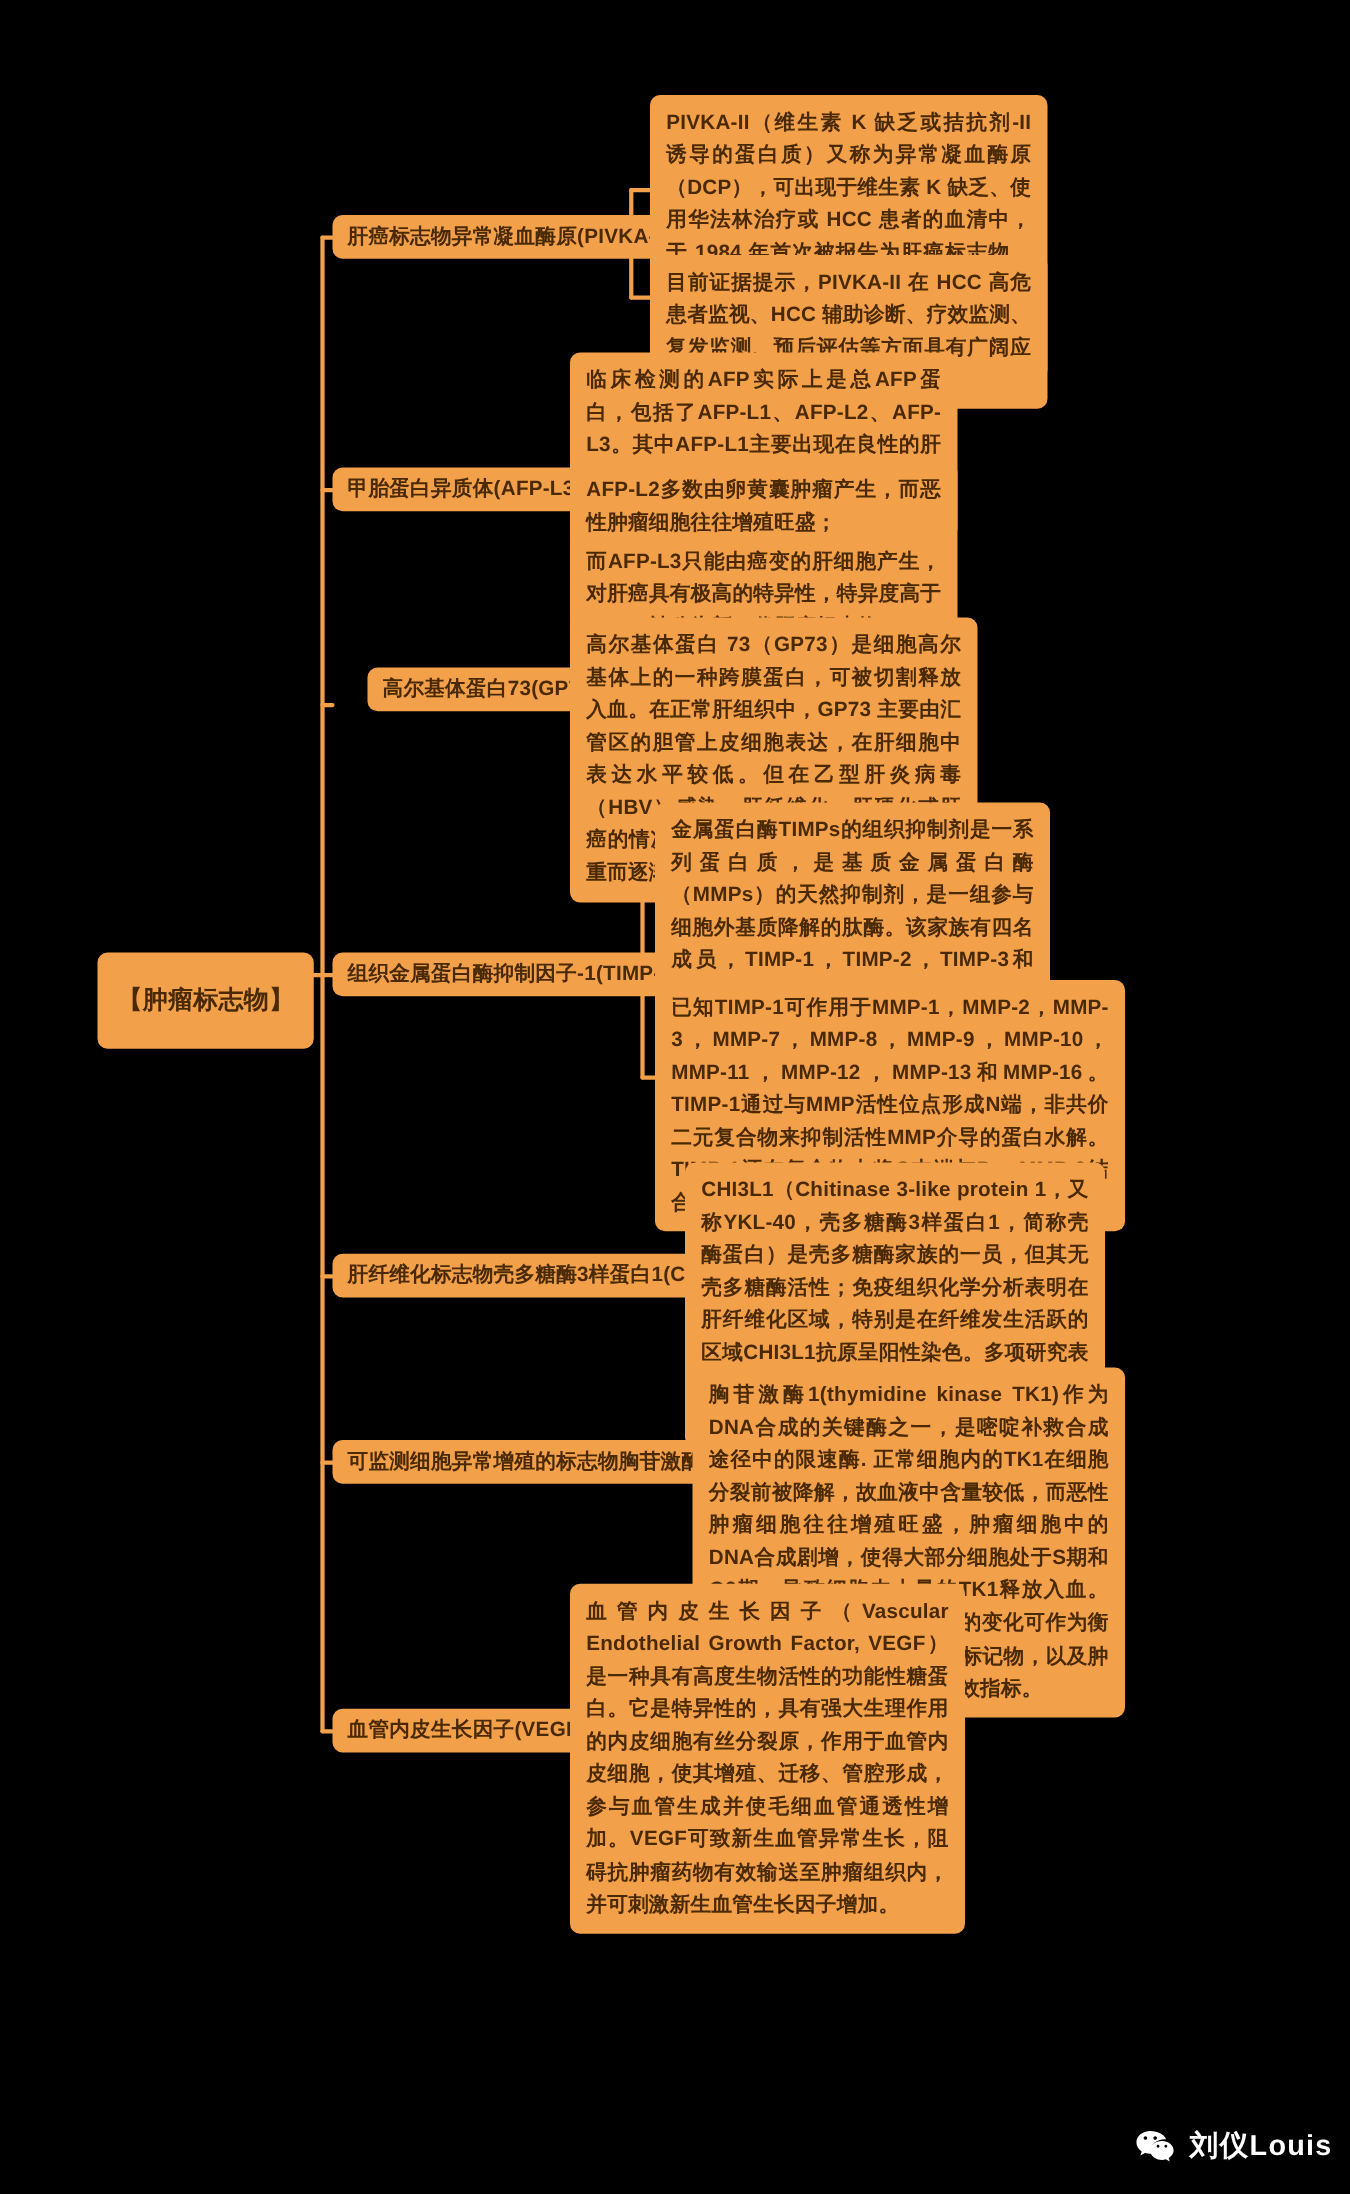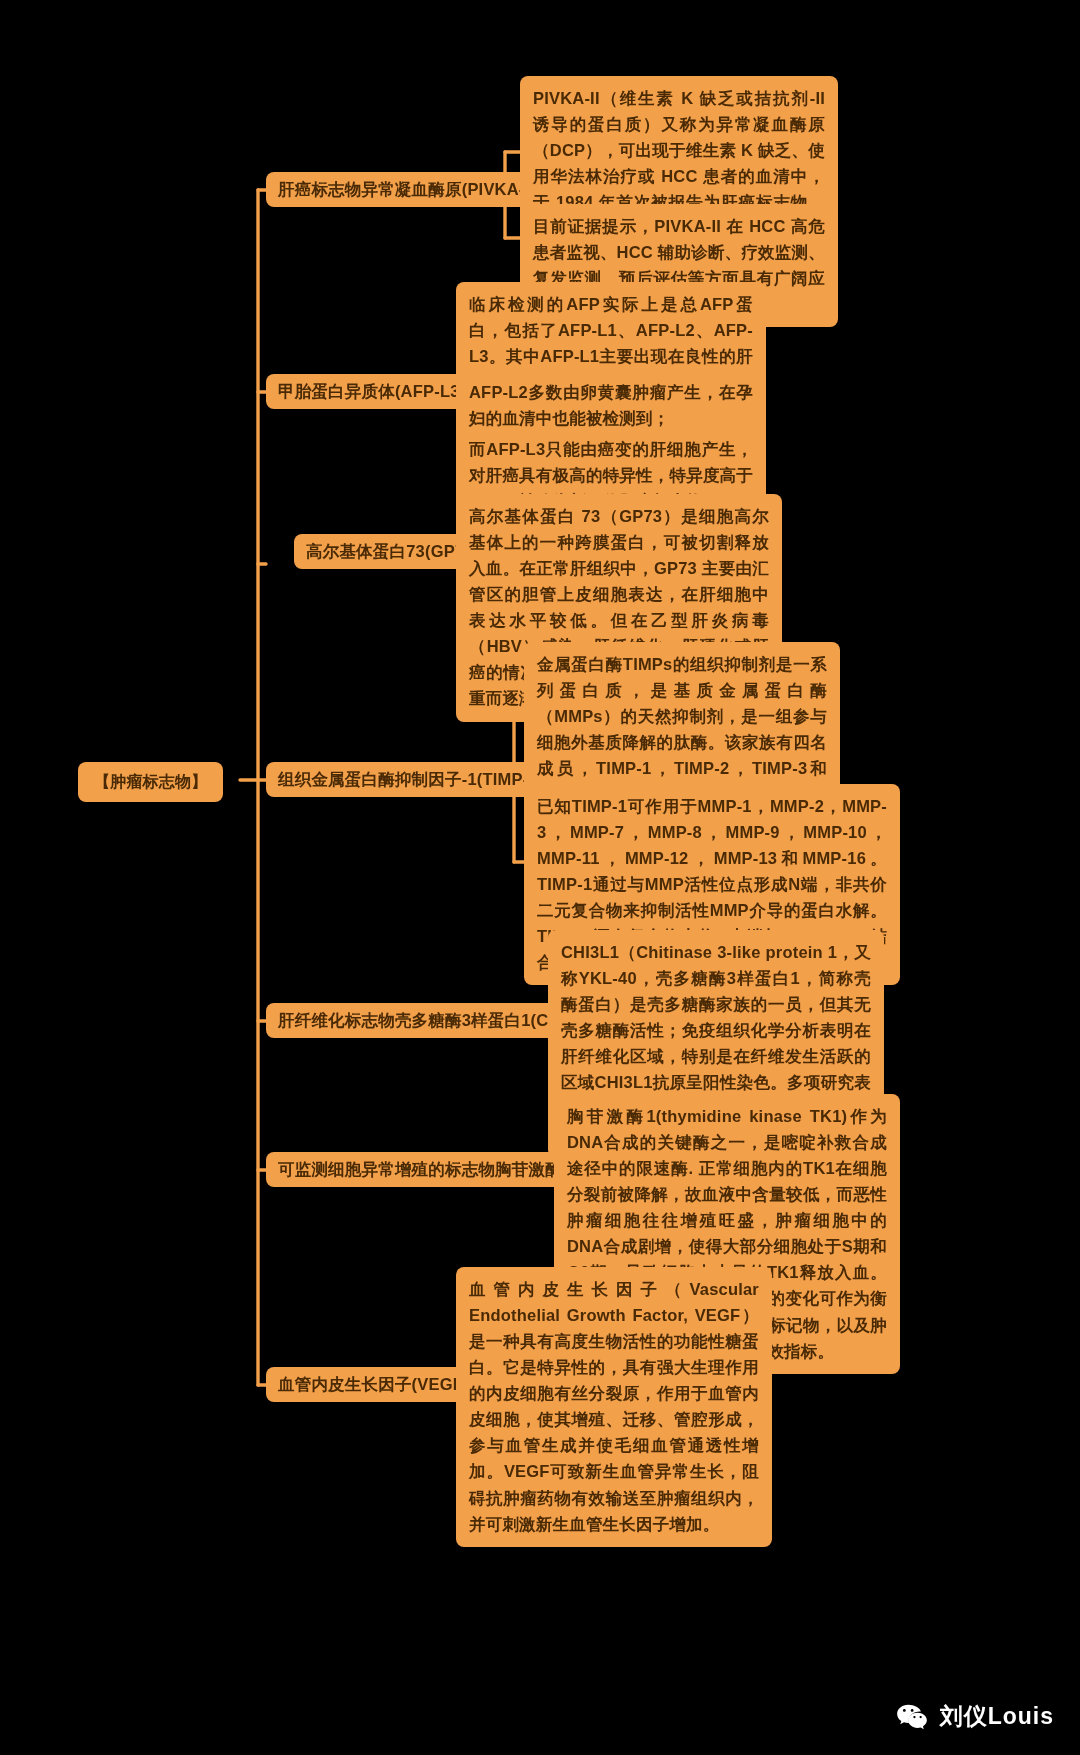--- a/index.html
+++ b/index.html
@@ -15,22 +15,22 @@
   
   .node{
     position:absolute;
     background:#F3A04B;
     color:#4a2a05;
     border-radius:9px;
     box-sizing:border-box;
     letter-spacing:.2px;
   }
   .root{
-    padding:10px 16px;
-    font-size:16px;
+    padding:26px 16px;
+    font-size:20px;
     font-weight:700;
     line-height:1.25;
     white-space:nowrap;
     border-radius:8px;
   }
   .branch{
     padding:7px 12px;
     font-size:16.5px;
     font-weight:700;
     line-height:1.25;
@@ -42,21 +42,21 @@
     font-size:16.5px;
     font-weight:600;
     line-height:1.58;
     border-radius:8px;
     text-align:justify;
   }
 
   
   #watermark{
     position:absolute;
-    right:26px;bottom:22px;
+    right:14px;bottom:22px;
     display:flex;align-items:center;gap:11px;
     color:#ffffff;
   }
   #watermark .wx{
     width:34px;height:34px;display:block;
   }
   #watermark .wm-text{
     font-size:23px;font-weight:700;letter-spacing:1px;color:#fff;
   }
 </style>
@@ -113,21 +113,21 @@
   </svg>
 
   <div class="node root" style="left:78px;top:762px;">【肿瘤标志物】</div>
 
   <div class="node branch" style="left:266px;top:172px;">肝癌标志物异常凝血酶原(PIVKA-II)</div>
   <div class="node leaf" style="left:520px;top:76px;width:318px;">PIVKA-II（维生素 K 缺乏或拮抗剂-II 诱导的蛋白质）又称为异常凝血酶原（DCP），可出现于维生素 K 缺乏、使用华法林治疗或 HCC 患者的血清中，于 1984 年首次被报告为肝癌标志物。相比 AFP，PIVKA-II 对 HCC 的诊断更具特异性，其他肝病极少引起 PIVKA-II 升高。</div>
   <div class="node leaf" style="left:520px;top:204px;width:318px;">目前证据提示，PIVKA-II 在 HCC 高危患者监视、HCC 辅助诊断、疗效监测、复发监测、预后评估等方面具有广阔应用前景。</div>
 
   <div class="node branch" style="left:266px;top:374px;">甲胎蛋白异质体(AFP-L3)</div>
   <div class="node leaf" style="left:456px;top:282px;width:310px;">临床检测的AFP实际上是总AFP蛋白，包括了AFP-L1、AFP-L2、AFP-L3。其中AFP-L1主要出现在良性的肝脏疾病中（如慢性肝炎和肝硬化），构成非恶性肝病中总AFP的主要部分；</div>
-  <div class="node leaf" style="left:456px;top:370px;width:310px;">AFP-L2多数由卵黄囊肿瘤产生，在孕妇的血清中也能被检测到；</div>
+  <div class="node leaf" style="left:456px;top:370px;width:310px;">AFP-L2多数由卵黄囊肿瘤产生，而恶性肿瘤细胞往往增殖旺盛；</div>
   <div class="node leaf" style="left:456px;top:427px;width:310px;">而AFP-L3只能由癌变的肝细胞产生，对肝癌具有极高的特异性，特异度高于AFP，被称为新一代肝癌标志物。</div>
 
   <div class="node branch" style="left:266px;top:534px;margin-left:28px;">高尔基体蛋白73(GP73)</div>
   <div class="node leaf" style="left:456px;top:494px;width:326px;">高尔基体蛋白 73（GP73）是细胞高尔基体上的一种跨膜蛋白，可被切割释放入血。在正常肝组织中，GP73 主要由汇管区的胆管上皮细胞表达，在肝细胞中表达水平较低。但在乙型肝炎病毒（HBV）感染、肝纤维化、肝硬化或肝癌的情况下，血清GP73水平随疾病的加重而逐渐上升。</div>
 
   <div class="node branch" style="left:266px;top:762px;">组织金属蛋白酶抑制因子-1(TIMP-1)</div>
   <div class="node leaf" style="left:524px;top:642px;width:316px;">金属蛋白酶TIMPs的组织抑制剂是一系列蛋白质，是基质金属蛋白酶（MMPs）的天然抑制剂，是一组参与细胞外基质降解的肽酶。该家族有四名成员，TIMP-1，TIMP-2，TIMP-3和TIMP-4。TIMP-1是一种分子量为28 kDa的糖蛋白，由多种细胞类型产生，在骨骼、肺、卵巢和子宫中高表达。</div>
   <div class="node leaf" style="left:524px;top:784px;width:376px;">已知TIMP-1可作用于MMP-1，MMP-2，MMP-3，MMP-7，MMP-8，MMP-9，MMP-10，MMP-11，MMP-12，MMP-13和MMP-16。TIMP-1通过与MMP活性位点形成N端，非共价二元复合物来抑制活性MMP介导的蛋白水解。TIMP-1还在复合物中将C末端与Pro-MMP-9结合，这可能在调节激活中发挥作用。</div>
 
   <div class="node branch" style="left:266px;top:1003px;">肝纤维化标志物壳多糖酶3样蛋白1(CHI3L1)</div>

